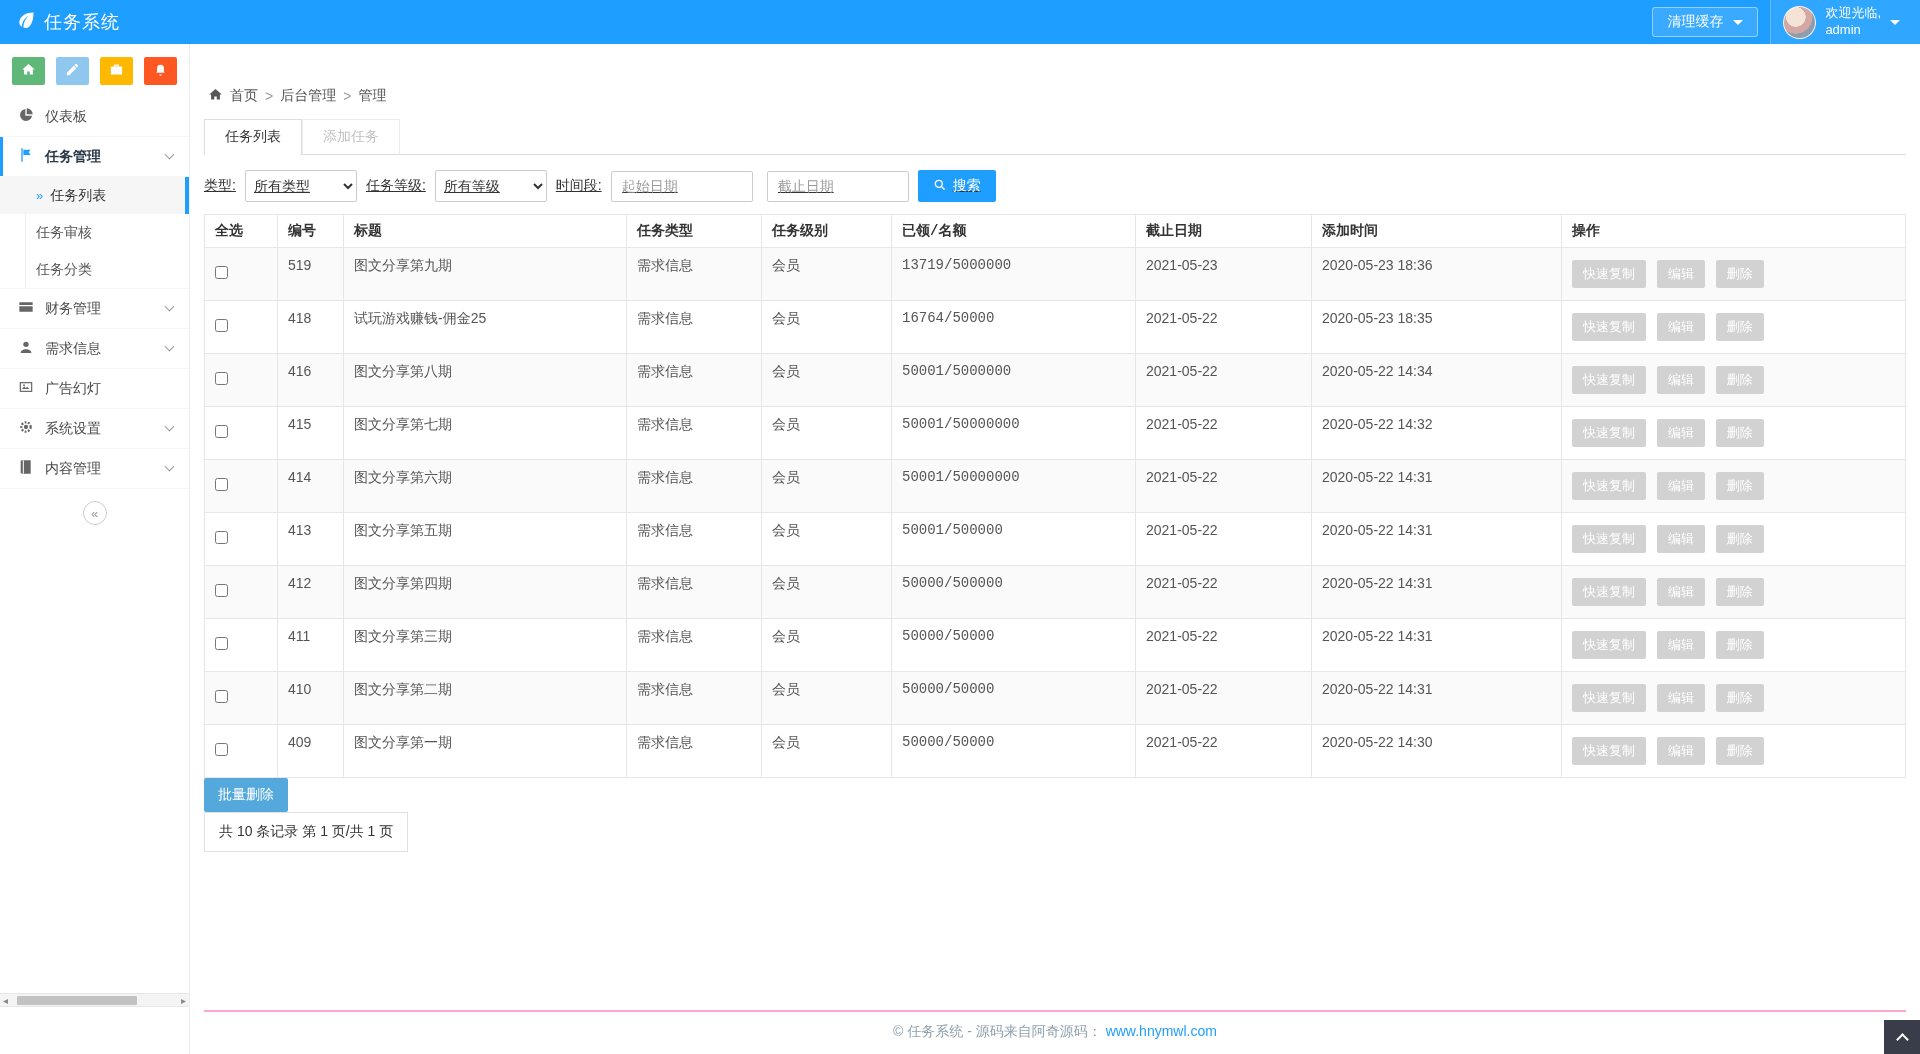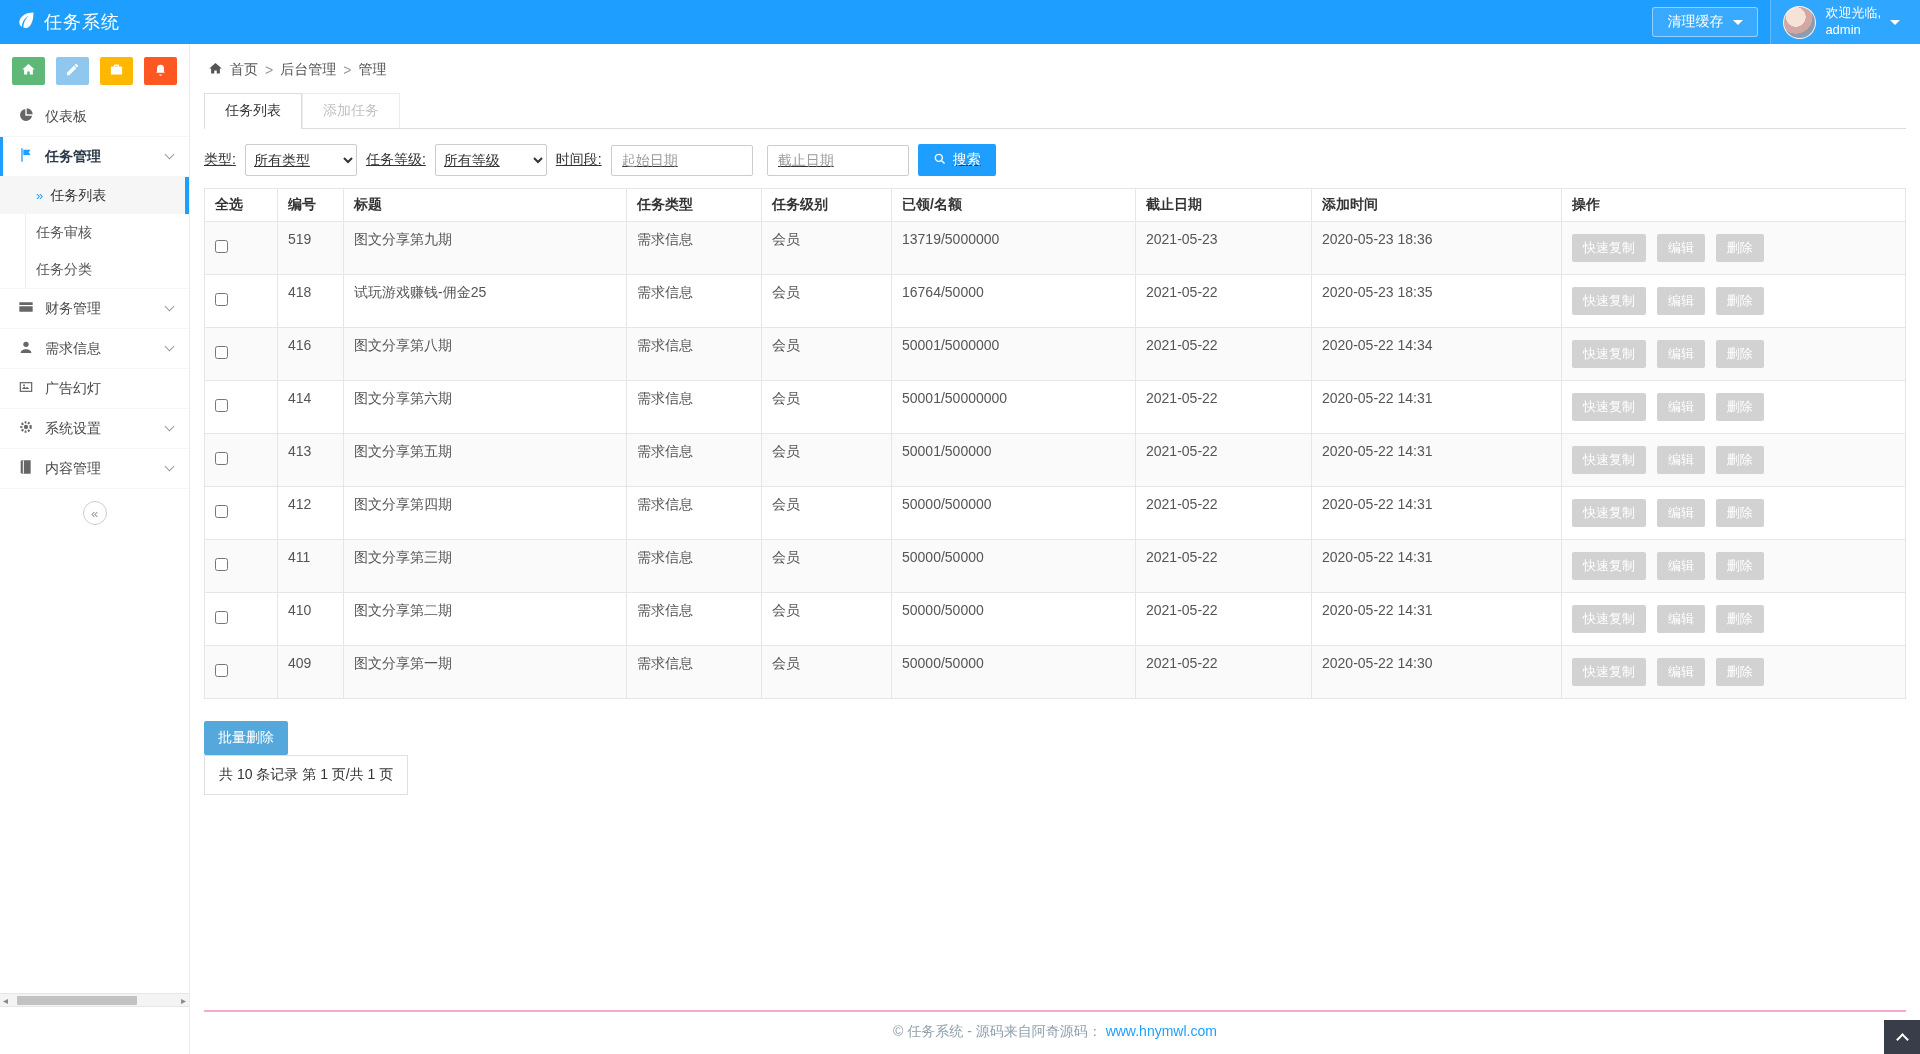--- a/index.html
+++ b/index.html
@@ -100,21 +100,21 @@
   }
   .sb-arrow { font-size: 10px; color: #8a8a8a; padding: 0 3px; cursor: pointer; user-select: none; }
   .sb-track { flex: 1; height: 100%; position: relative; }
   .sb-thumb {
     position: absolute; left: 6px; top: 2px; height: 9px; width: 72%;
     background: #c2c2c2; border-radius: 1px; cursor: grab;
   }
 
   
   .main { flex: 1; min-width: 0; display: flex; flex-direction: column; padding: 0 14px; background: #fff; }
-  .breadcrumb { padding: 17px 4px 10px; display: flex; align-items: center; gap: 7px; color: #555; }
+  .breadcrumb { padding: 17px 4px 10px; display: flex; align-items: center; gap: 7px; color: #555; margin-top: 26px; }
   .breadcrumb svg { width: 15px; height: 15px; }
   .breadcrumb a { color: #555; text-decoration: none; cursor: pointer; }
   .bc-sep { color: #999; }
 
   .tabbar { display: flex; border-bottom: 1px solid #ddd; margin-top: 4px; }
   .tab {
     padding: 8px 20px; font-size: 14px; color: #c2c2c2; cursor: pointer;
     border: 1px solid #ececec; border-bottom: none; background: #fff;
   }
   .tab.active { color: #333; border-color: #ddd; position: relative; }
@@ -139,32 +139,32 @@
     cursor: pointer; font-family: inherit;
   }
   .search-btn svg { width: 14px; height: 14px; }
 
   .task-table { width: 100%; border-collapse: collapse; font-size: 14px; table-layout: fixed; }
   .task-table th, .task-table td { border: 1px solid #e6e6e6; text-align: left; }
   .task-table th { padding: 7px 10px; font-weight: bold; color: #333; background: #fff; }
   .task-table td { padding: 9px 10px; vertical-align: top; color: #555; height: 53px; }
   .task-table tbody tr:nth-child(odd) { background: #fafafa; }
   .c-check { width: 73px; } .c-id { width: 66px; } .c-title { width: 283px; }
-  .c-type { width: 135px; } .c-level { width: 130px; } .c-quota { width: 244px; }
+  .c-type { width: 135px; } .c-level { width: 130px; } .c-quota { width: 244px; font-family: Liberation Mono, monospace; }
   .c-deadline { width: 176px; } .c-added { width: 250px; } .c-actions { min-width: 300px; }
   td.c-check, td.c-actions { vertical-align: middle; }
   td.c-check input { width: 13px; height: 13px; cursor: pointer; }
   .act-btn {
     background: #d2d2d2; color: #fff; border: none; border-radius: 2px;
     font-size: 13px; padding: 5px 11px; margin-right: 7px; cursor: pointer; font-family: inherit;
     white-space: nowrap;
   }
 
   .batch-btn {
-    margin-top: 22px; width: fit-content; background: #55a8dc; color: #fff; border: none;
+    width: fit-content; background: #55a8dc; color: #fff; border: none;
     border-radius: 2px; padding: 8px 14px; font-size: 14px; cursor: pointer; font-family: inherit;
   }
   .pagination {
     width: fit-content; border: 1px solid #e0e0e0; background: #fff;
     padding: 10px 14px; font-size: 14px; color: #333;
   }
 
   .page-footer {
     margin-top: auto; border-top: 2px solid #f9a8d4; padding: 11px 0 13px;
     text-align: center; font-size: 14px; color: #8fa1ac;
@@ -420,20 +420,35 @@
           <td class="c-quota">50001/5000000</td>
           <td class="c-deadline">2021-05-22</td>
           <td class="c-added">2020-05-22 14:34</td>
           <td class="c-actions">
             <button class="act-btn">快速复制</button>
             <button class="act-btn">编辑</button>
             <button class="act-btn">删除</button>
           </td>
         </tr>
 
+        <tr class="task-row">
+          <td class="c-check"><input type="checkbox" style=""></td>
+          <td class="c-id">415</td>
+          <td class="c-title">图文分享第七期</td>
+          <td class="c-type">需求信息</td>
+          <td class="c-level">会员</td>
+          <td class="c-quota">50001/50000000</td>
+          <td class="c-deadline">2021-05-22</td>
+          <td class="c-added">2020-05-22 14:32</td>
+          <td class="c-actions">
+            <button class="act-btn">快速复制</button>
+            <button class="act-btn">编辑</button>
+            <button class="act-btn">删除</button>
+          </td>
+        </tr>
 
         <tr class="task-row">
           <td class="c-check"><input type="checkbox" style=""></td>
           <td class="c-id">414</td>
           <td class="c-title">图文分享第六期</td>
           <td class="c-type">需求信息</td>
           <td class="c-level">会员</td>
           <td class="c-quota">50001/50000000</td>
           <td class="c-deadline">2021-05-22</td>
           <td class="c-added">2020-05-22 14:31</td>

